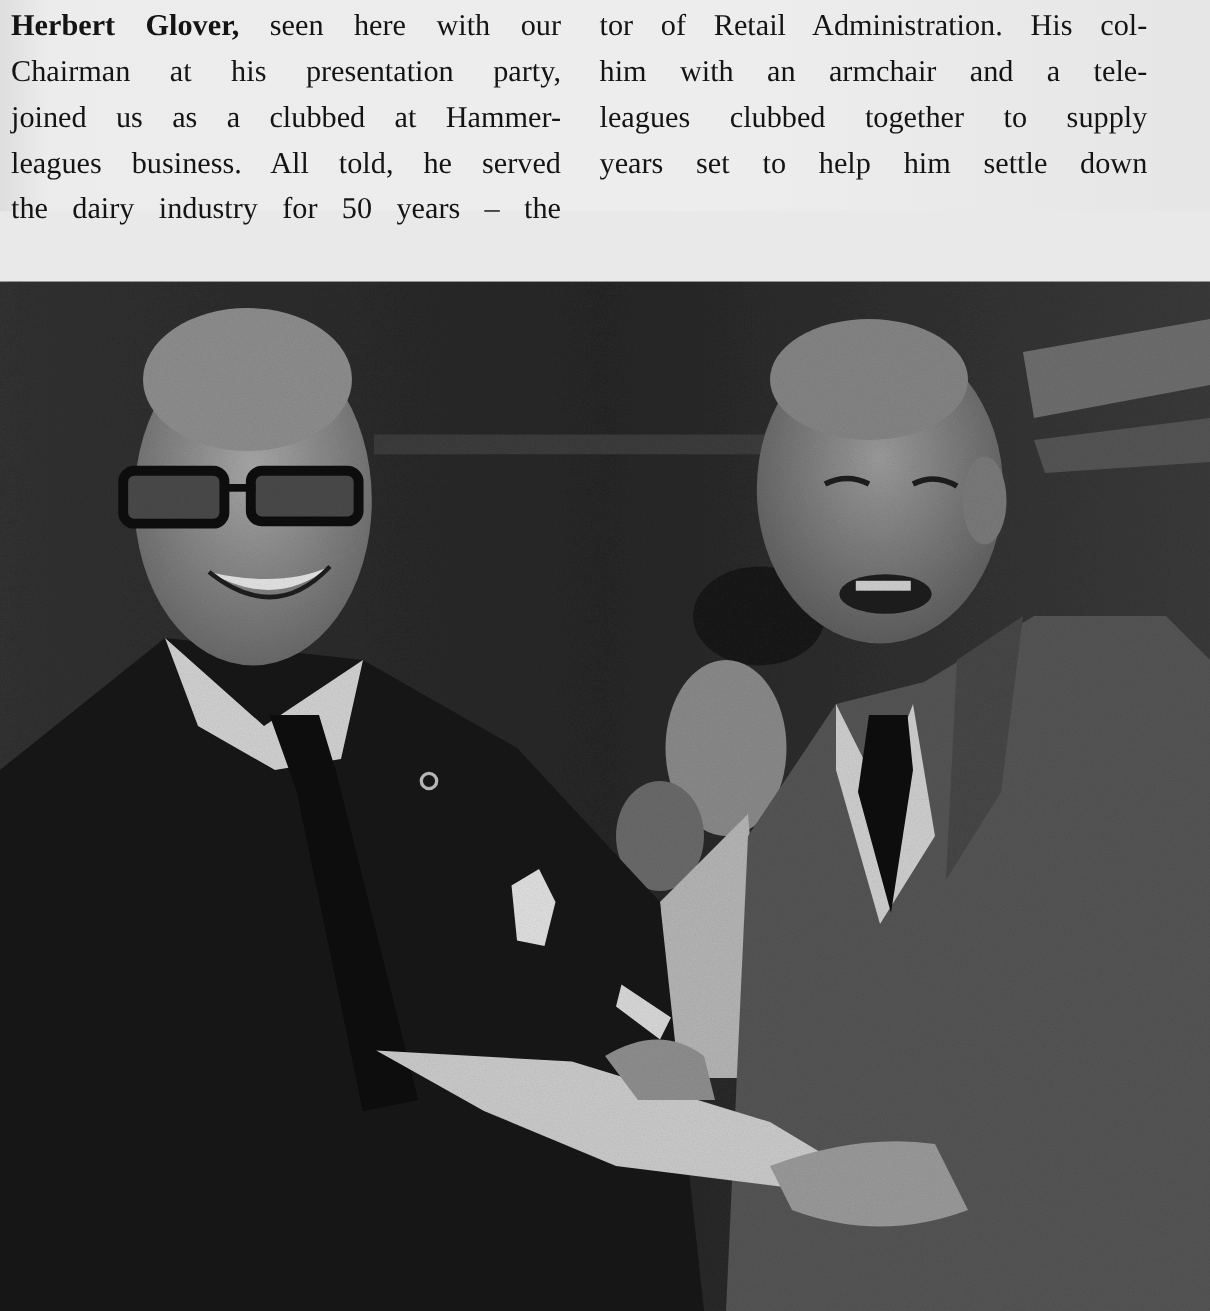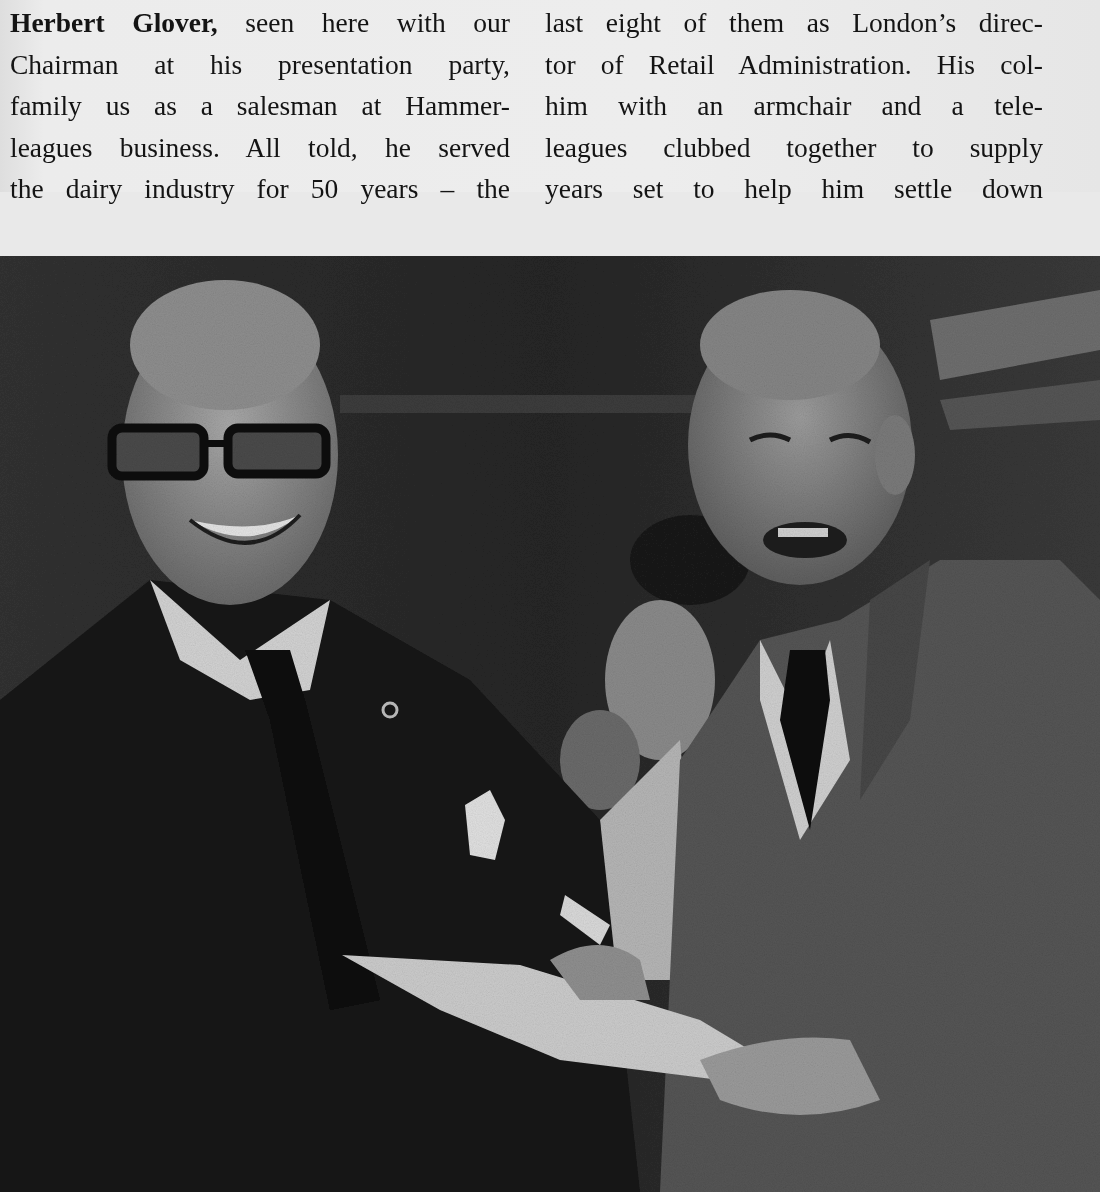--- a/index.html
+++ b/index.html
@@ -32,26 +32,25 @@
 </style>
 </head>
 <body>
 
 <div class="page">
 
   <div class="caption">
     <div class="col col-left">
       <span class="line"><span class="name">Herbert Glover,</span><span> seen here with our</span></span>
       <span class="line">Chairman at his presentation party,</span>
-      <span class="line">family us as a salesman at Hammer-</span>
+      <span class="line">joined us as a clubbed at Hammer-</span>
       <span class="line">leagues business. All told, he served</span>
       <span class="line">the dairy industry for 50 years – the</span>
     </div>
     <div class="col col-right">
-      <span class="line">last eight of them as London’s direc-</span>
       <span class="line">tor of Retail Administration. His col-</span>
       <span class="line">him with an armchair and a tele-</span>
       <span class="line">leagues clubbed together to supply</span>
       <span class="line">years set to help him settle down</span>
     </div>
   </div>
 
   <div class="photo" aria-label="Black-and-white halftone photograph of two men at a presentation party; the man on the left wears glasses, a dark suit and tie with a pocket square; the man on the right wears a tweed jacket and dark tie and holds a sheet of paper; a woman is visible in the background between them.">
     <svg width="1100" height="936" viewBox="0 256 1100 936" xmlns="http://www.w3.org/2000/svg">
       <defs>

